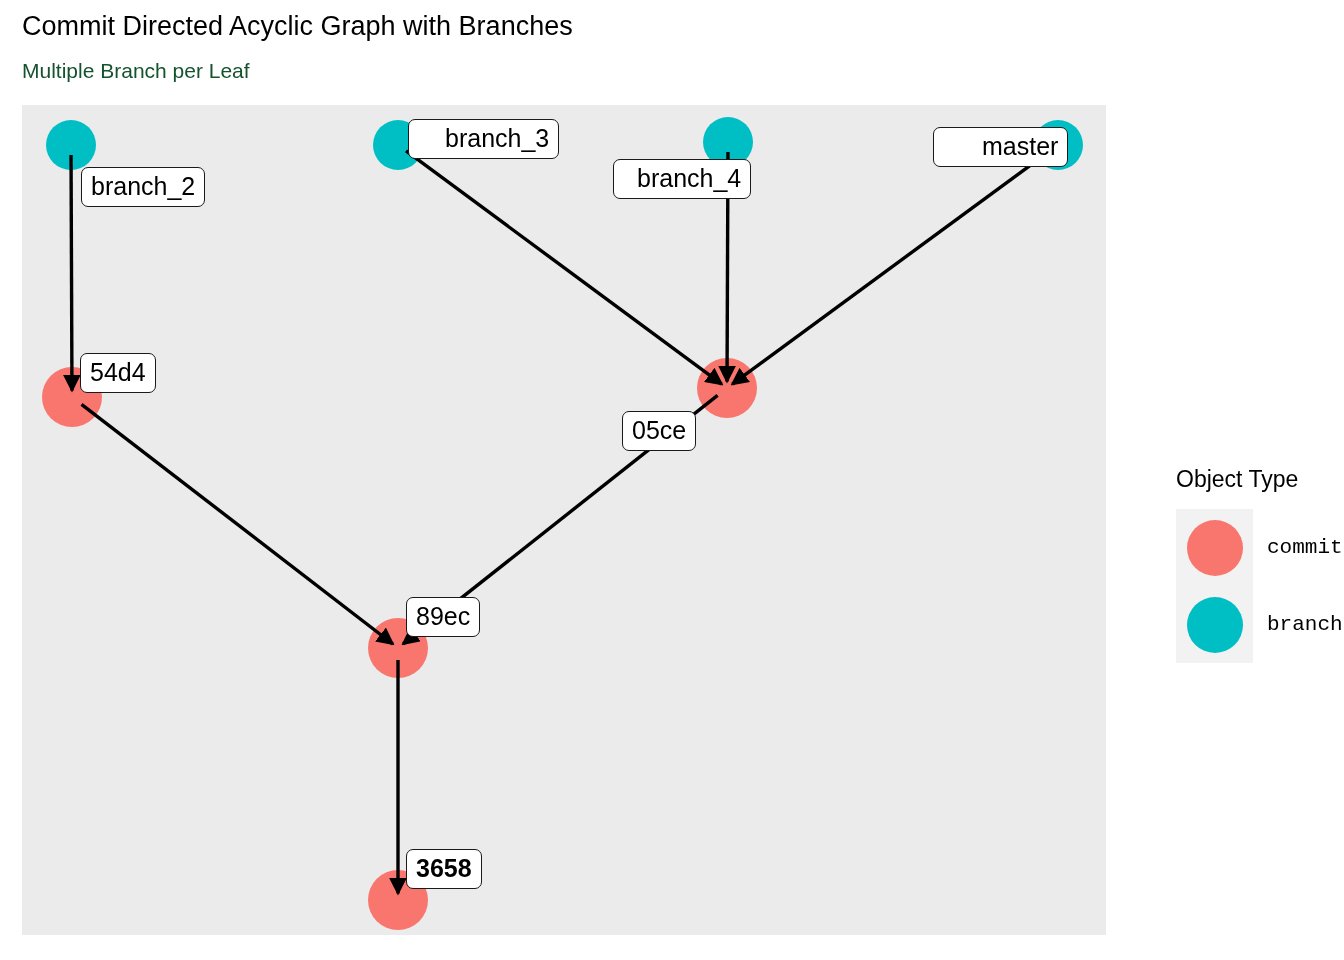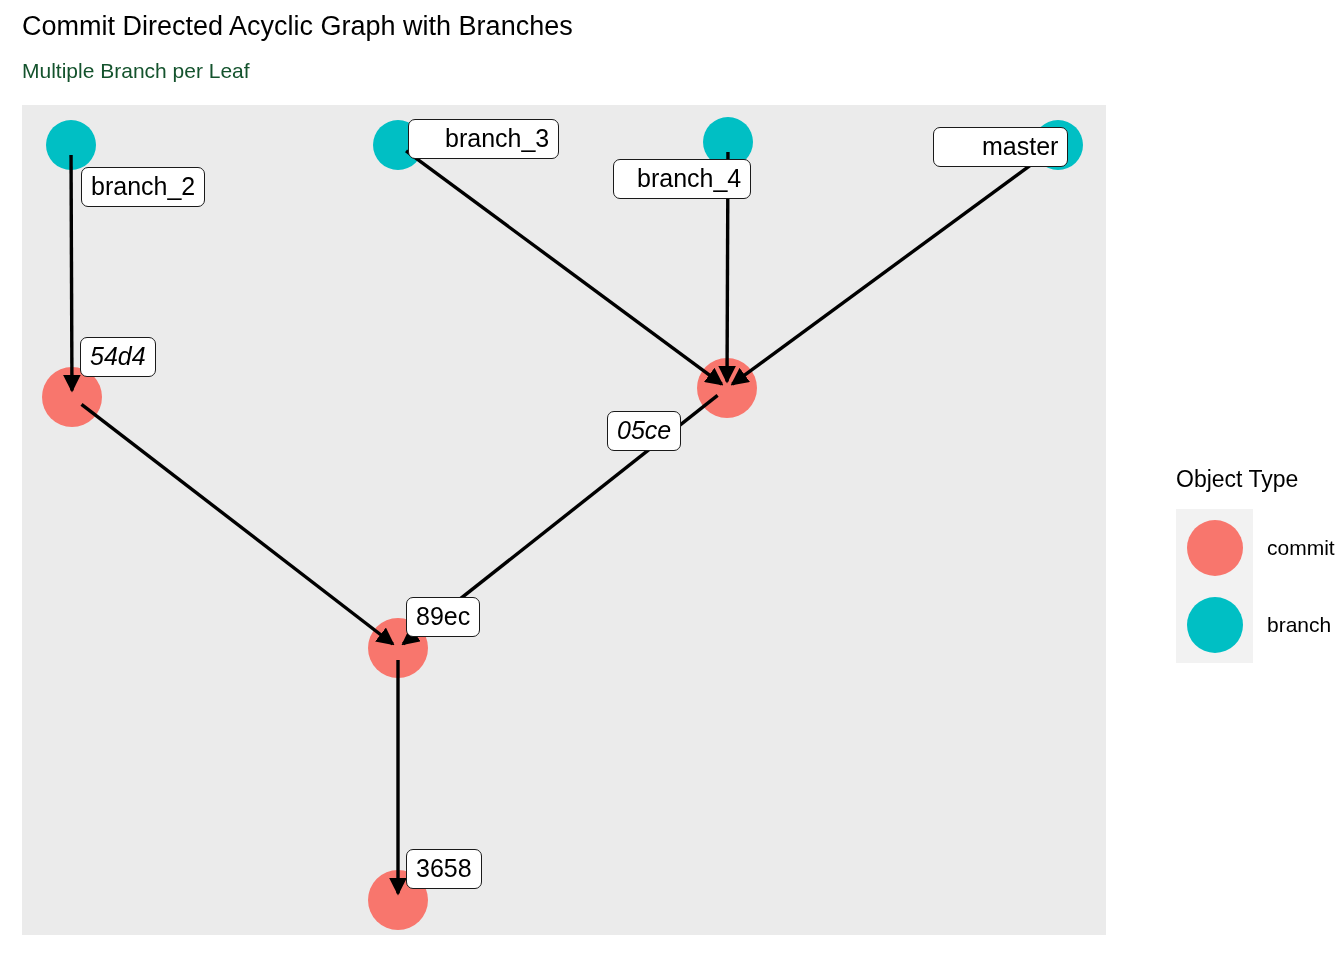--- a/index.html
+++ b/index.html
@@ -109,20 +109,21 @@
     height: 56px;
     border-radius: 50%;
     display: block;
   }
   .legend-label {
     font-size: 21px;
     line-height: 24px;
     margin-left: 14px;
     color: #000000;
     white-space: nowrap;
+    font-family: Liberation Mono, monospace;
   }
 </style>
 </head>
 <body>
 
 <div id="root">
 
   <div class="plot-title">Commit Directed Acyclic Graph with Branches</div>
   <div class="plot-subtitle">Multiple Branch per Leaf</div>
 
@@ -152,24 +153,24 @@
           <line x1="59.508234175110005" y1="299.3207569875847" x2="370.7704712036895" y2="538.9735836568284" stroke="#000000" stroke-width="3.4" marker-end="url(#arrow)"></line>
           <line x1="695.5850705167722" y1="290.44036980437454" x2="381.17821121577526" y2="538.907796607594" stroke="#000000" stroke-width="3.4" marker-end="url(#arrow)"></line>
           <line x1="376" y1="555" x2="376" y2="788.4" stroke="#000000" stroke-width="3.4" marker-end="url(#arrow)"></line>
         </g>
       </svg>
     <div id="labels-layer">
         <div class="node-label" style="left: 59px; top: 14px; margin-top: 48px;">branch_2</div>
         <div class="node-label" style="left: 386px; top: 14px; padding-left: 36px;">branch_3</div>
         <div class="node-label" style="left: 591px; top: 54px; padding-left: 23px;">branch_4</div>
         <div class="node-label" style="left: 911px; top: 22px; padding-left: 48px;">master</div>
-        <div class="node-label" style="left: 58px; top: 232px; font-style: italic;">54d4</div>
-        <div class="node-label" style="left: 585px; top: 306px; font-style: italic;">05ce</div>
+        <div class="node-label" style="left: 58px; top: 248px;">54d4</div>
+        <div class="node-label" style="left: 600px; top: 306px;">05ce</div>
         <div class="node-label" style="left: 384px; top: 492px;">89ec</div>
-        <div class="node-label" style="left: 384px; top: 744px;">3658</div>
+        <div class="node-label" style="left: 384px; top: 744px; font-weight: bold;">3658</div>
       </div>
   </div>
 
   <div id="legend">
     <div class="legend-title">Object Type</div>
     <div class="legend-items" id="legend-items">
         <div class="legend-row">
           <div class="legend-key">
             <span class="legend-dot" style="background: rgb(248, 118, 109);"></span>
           </div>

